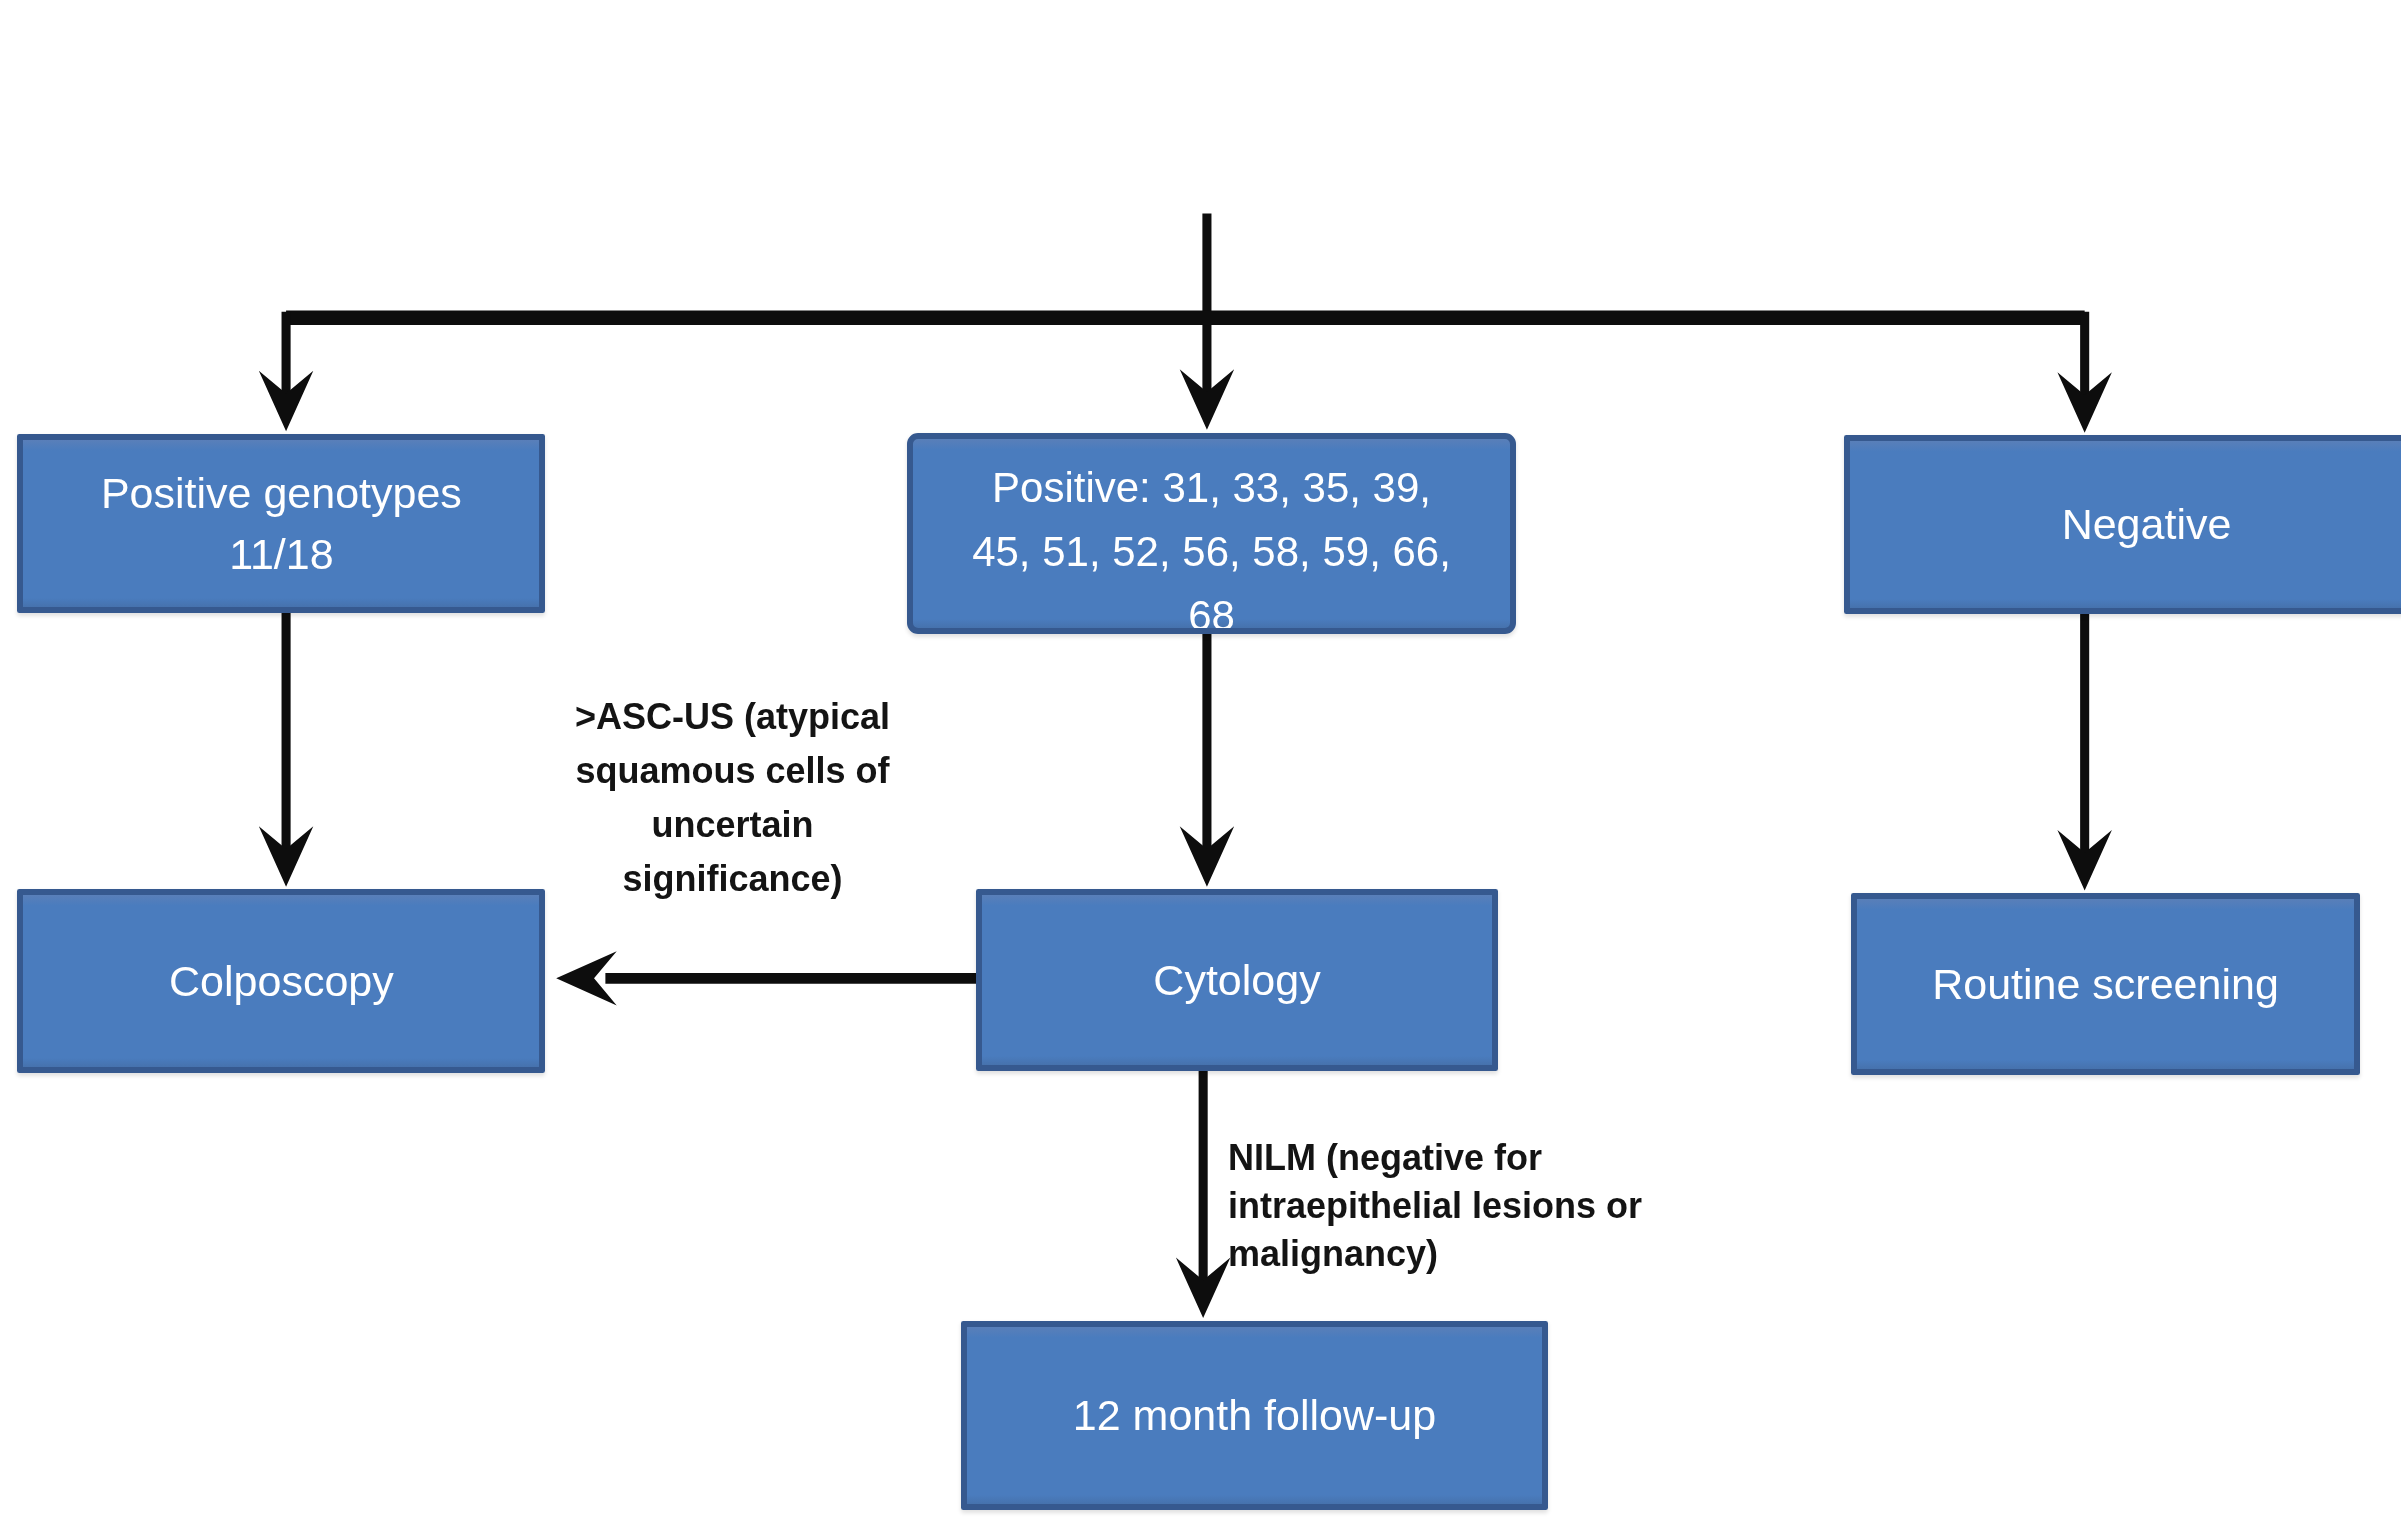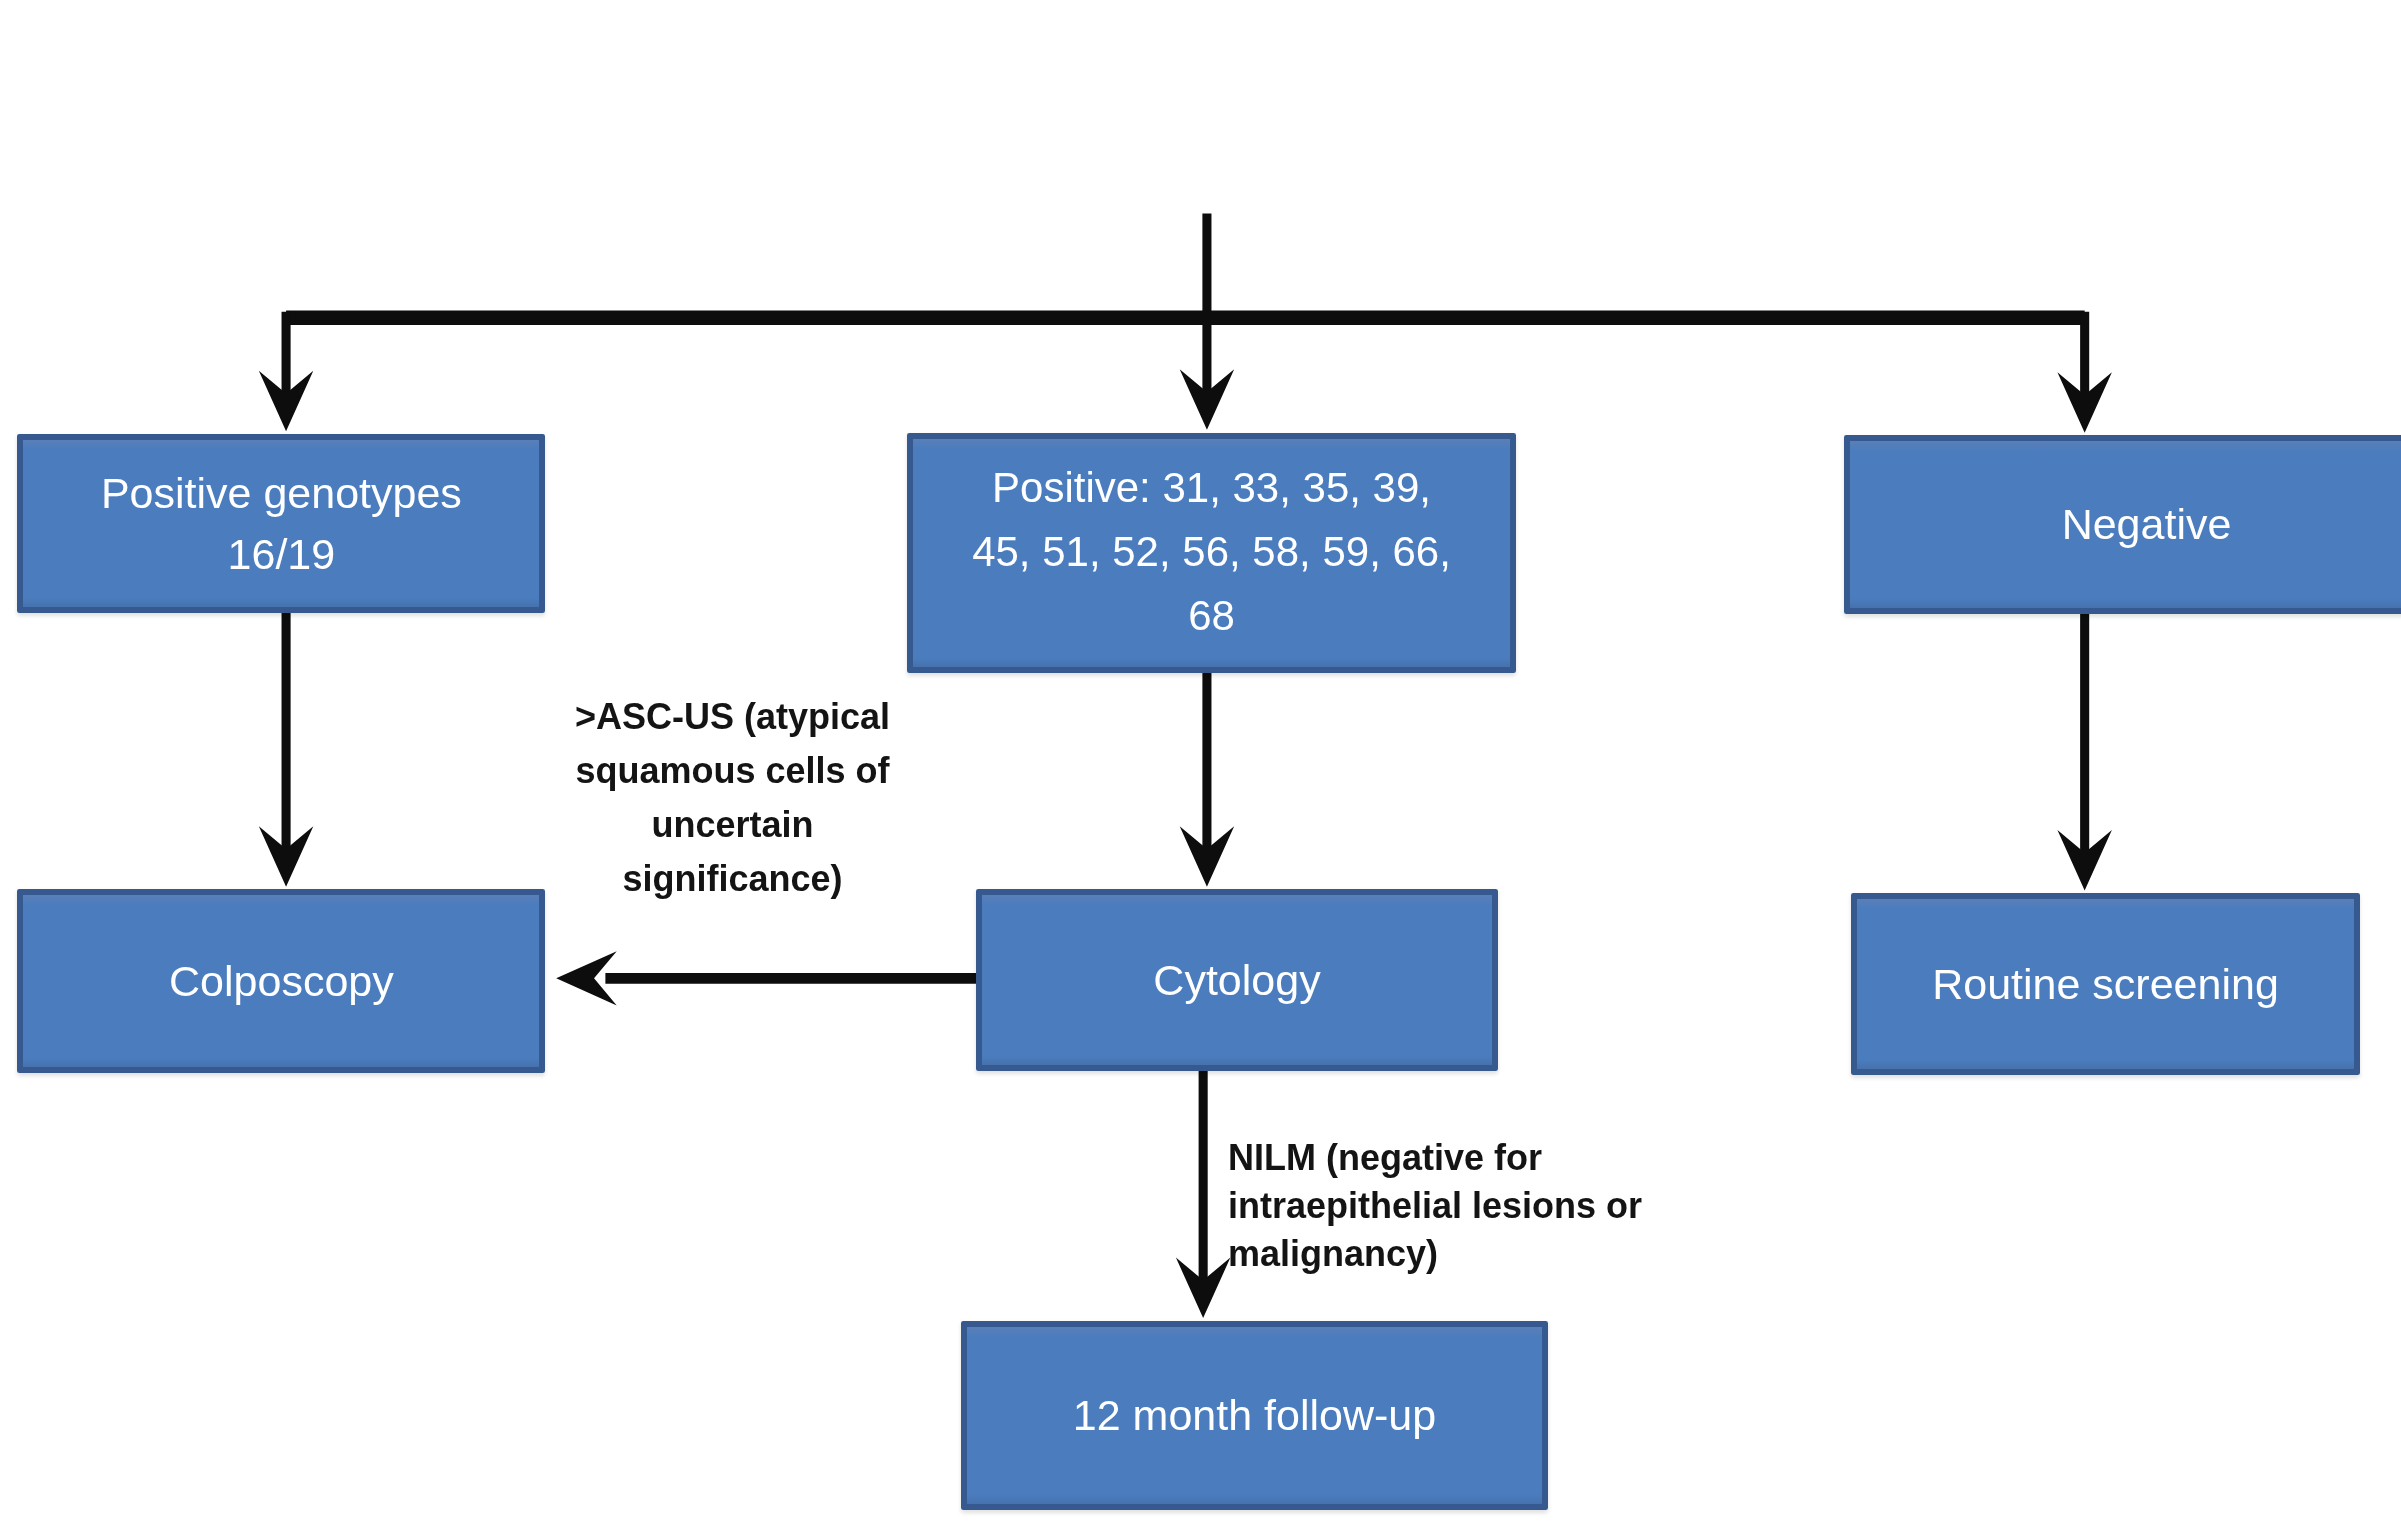--- a/index.html
+++ b/index.html
@@ -31,23 +31,23 @@
     display:flex;align-items:center;justify-content:center;
     text-align:center;
     font-size:43px;
     line-height:61px;
     box-shadow:0 2.3px 4.5px rgba(0,0,0,0.12);
   }
   .node .node-label{white-space:pre-line;}
 
   .node.primary      {left:941px;top:23px;  width:527px;height:189px;}
   .node.genotypes    {left:17.4px;  top:434px; width:528px;height:179px;}
-  .node.positive-oth {left:907px;top:433px; width:609px;height:240px;
+  .node.positive-oth {left:907px;top:433px; width:609px;height:201px;
                       display:block;text-align:center;overflow:hidden;
-                      font-size:42px;line-height:64px;}
+                      font-size:42px;line-height:64px;border-radius:11px;}
   .node.positive-oth .node-label{display:block;padding-top:16.7px;}
   .node.negative     {left:1844px;top:435px; width:605px;height:179px;}
   .node.colposcopy   {left:17.4px;  top:889px;width:528px;height:184px;}
   .node.cytology     {left:976px;top:889px;width:522px;height:182px;}
   .node.routine      {left:1844px;top:893px;width:509px;height:182px;margin-left:7px;}
   .node.followup     {left:961px;top:1321px;width:587px;height:189px;}
 
   .edge-label{
     position:absolute;
     color:#141414;
@@ -95,21 +95,21 @@
     <path class="shaft" stroke-width="14" d="M1290 1293 H800"></path>
     <path class="head" d="M735 1293 L815 1257 L785 1293 L815 1329 Z"></path>
 
     <path class="shaft" stroke-width="12" d="M1590 1413 V1696"></path>
     <path class="head" d="M1590 1742 L1554 1662 L1590 1692 L1626 1662 Z"></path>
   </svg>
 
 
   <div class="node genotypes">
     <div class="node-label">Positive genotypes
-16/19</div>
+11/18</div>
   </div>
 
   <div class="node positive-oth">
     <div class="node-label">Positive: 31, 33, 35, 39,
 45, 51, 52, 56, 58, 59, 66,
 68</div>
   </div>
 
   <div class="node negative">
     <div class="node-label">Negative</div>

